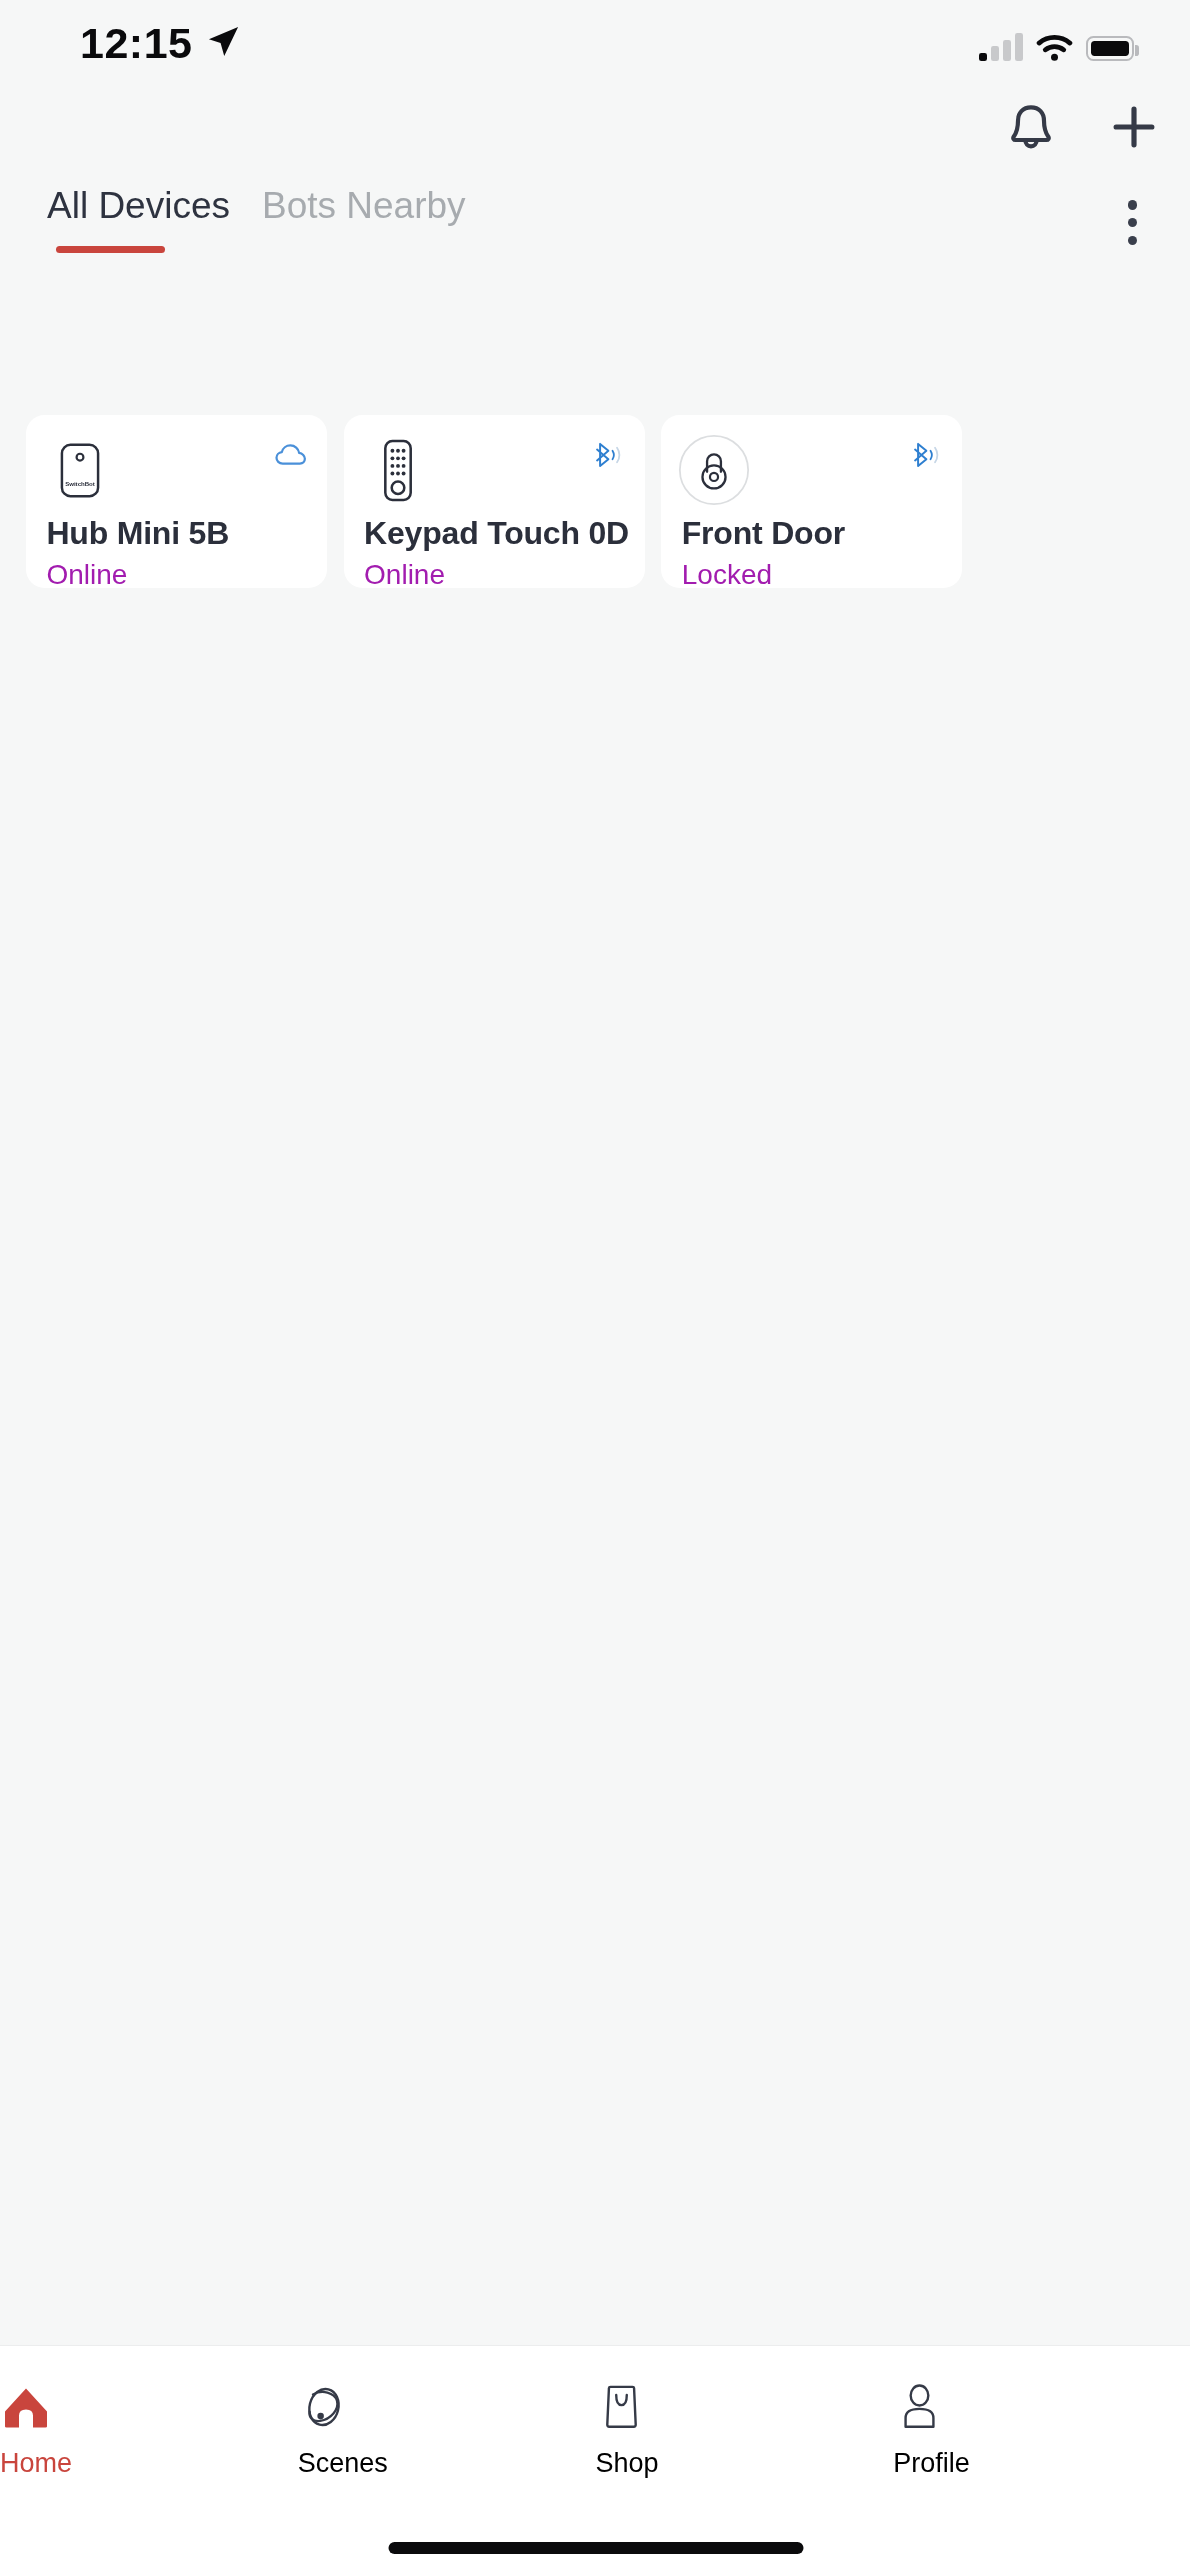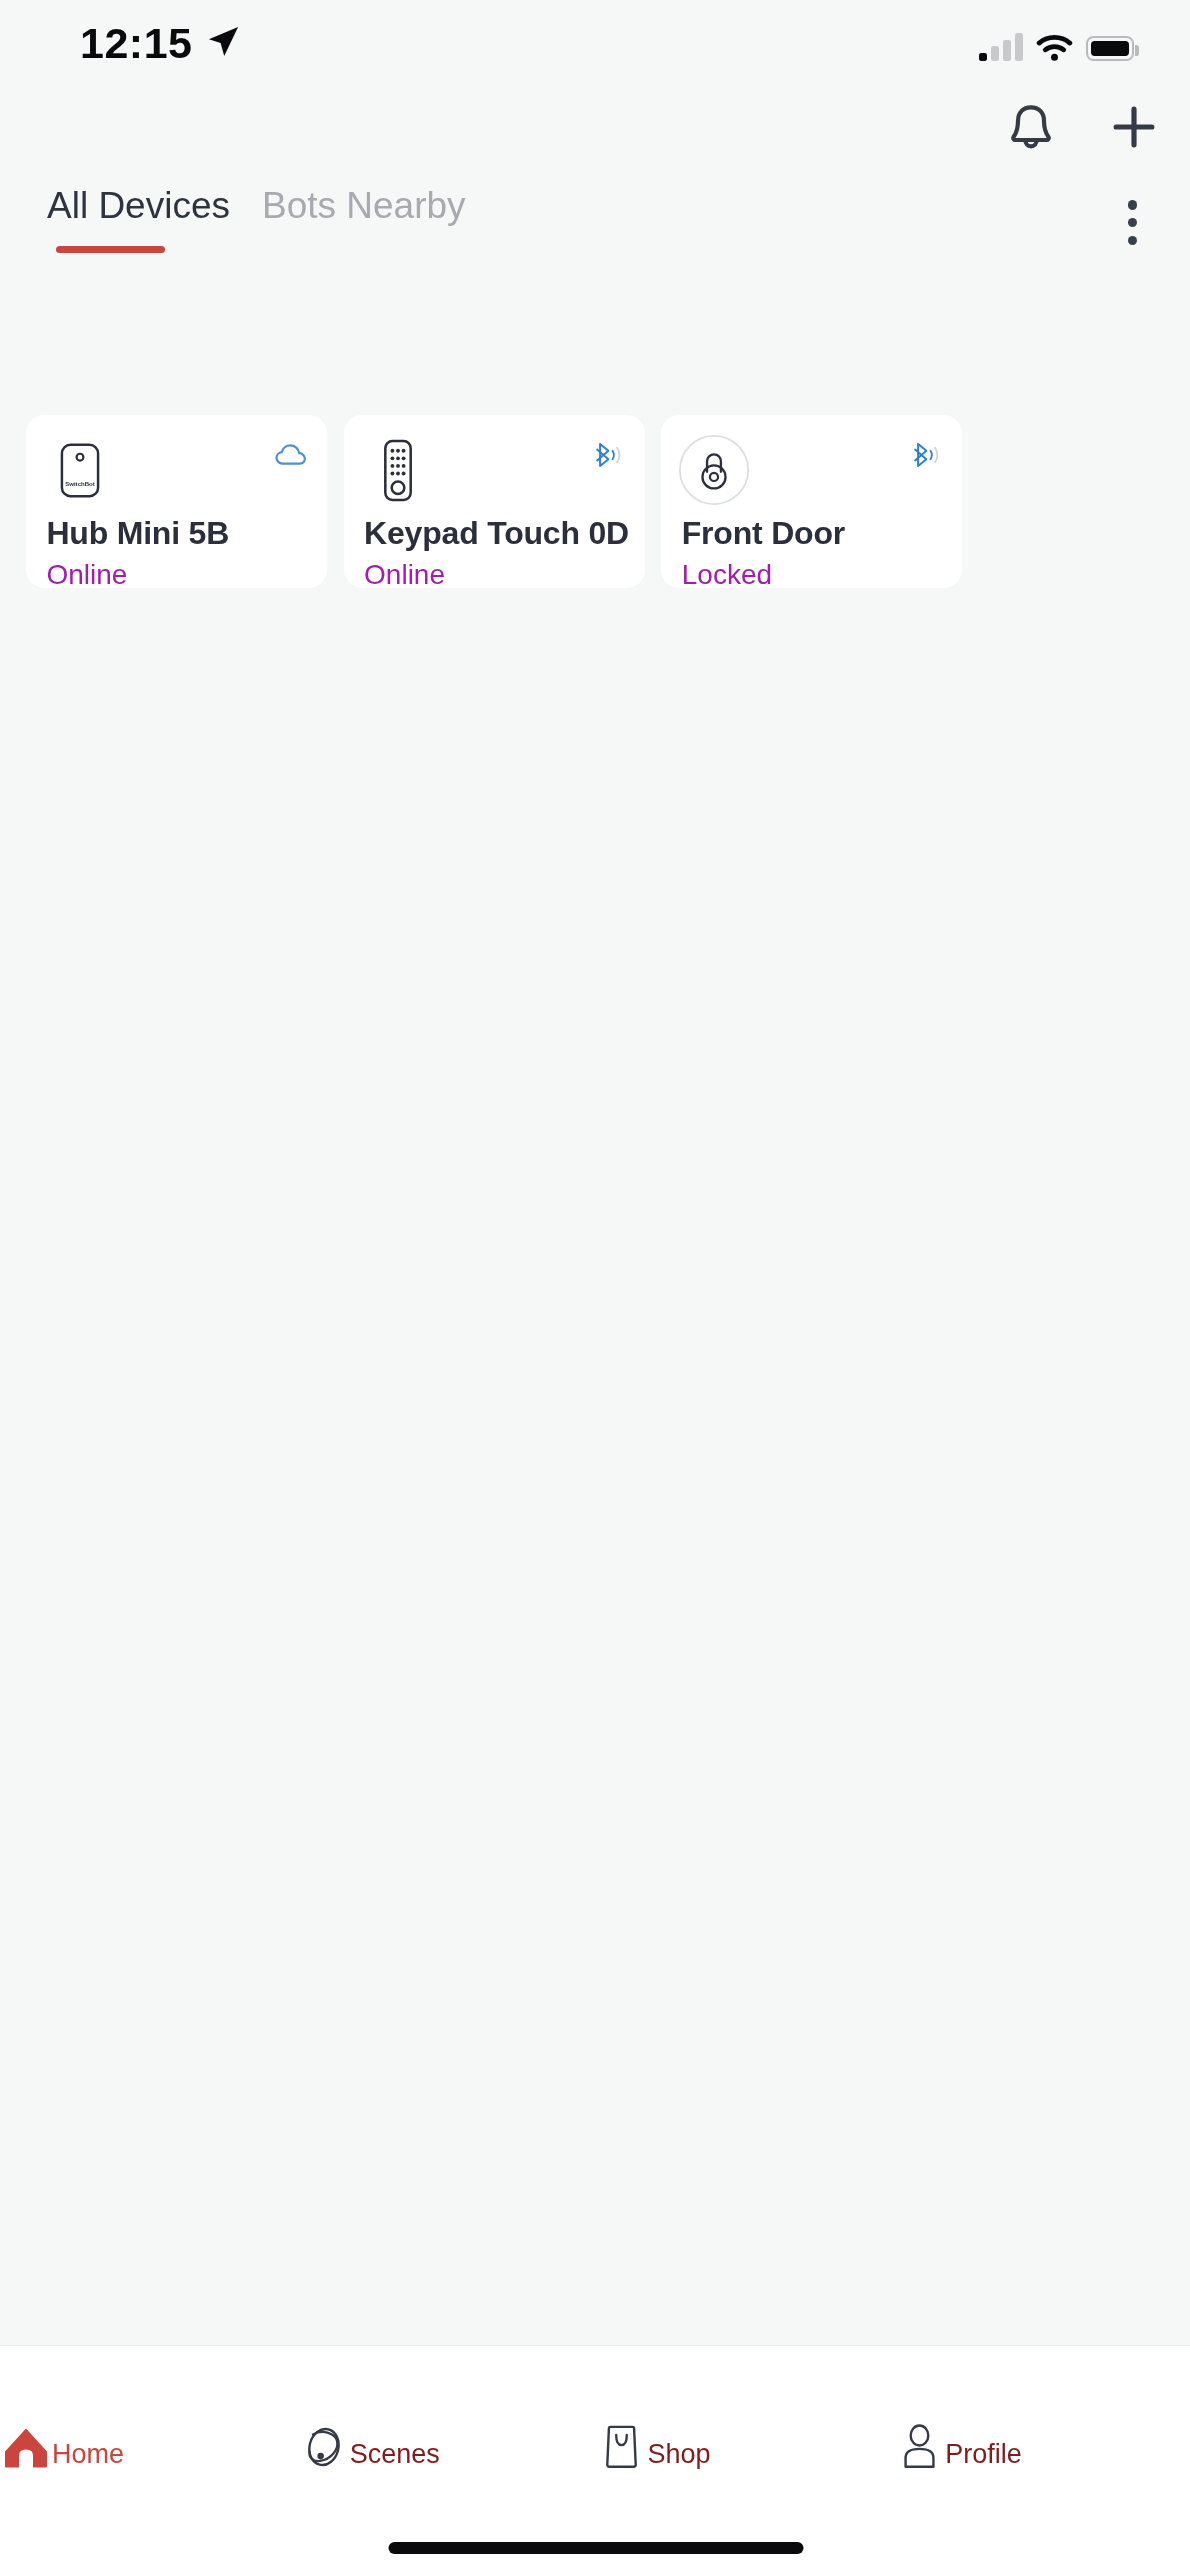--- a/index.html
+++ b/index.html
@@ -129,26 +129,26 @@
   .navbar{
     position:absolute; left:0; bottom:0; width:1191px; height:231px;
     background:#FFFFFF;
     border-top:0.9px solid #ECEDEE;
   }
   .nav-items{
     position:absolute; top:0; left:0; width:1191px; height:167px;
     display:flex;
   }
   .nav-item{
-    flex:1; display:flex; flex-direction:row;
-    align-items:center; justify-content:flex-start;
+    flex:1; display:flex; flex-direction:column;
+    align-items:flex-start; justify-content:flex-start;
     padding-top:35px; cursor:pointer;
   }
   .nav-ico{ width:52px; height:52px; display:flex; align-items:center; justify-content:center; }
-  .nav-lbl{ margin-top:15px; font-size:27px; font-weight:400; color:#7f1d1d; }
+  .nav-lbl{ margin-top:15px; font-size:27px; font-weight:400; color:#000000; }
   .nav-item.active .nav-lbl{ color:#C9453D; }
   .home-indicator{
     position:absolute; left:50%; transform:translateX(-50%);
     bottom:22px; width:415px; height:12px;
     border-radius:7.4px; background:#0A0A0C;
   }
 </style>
 </head>
 <body>
 

